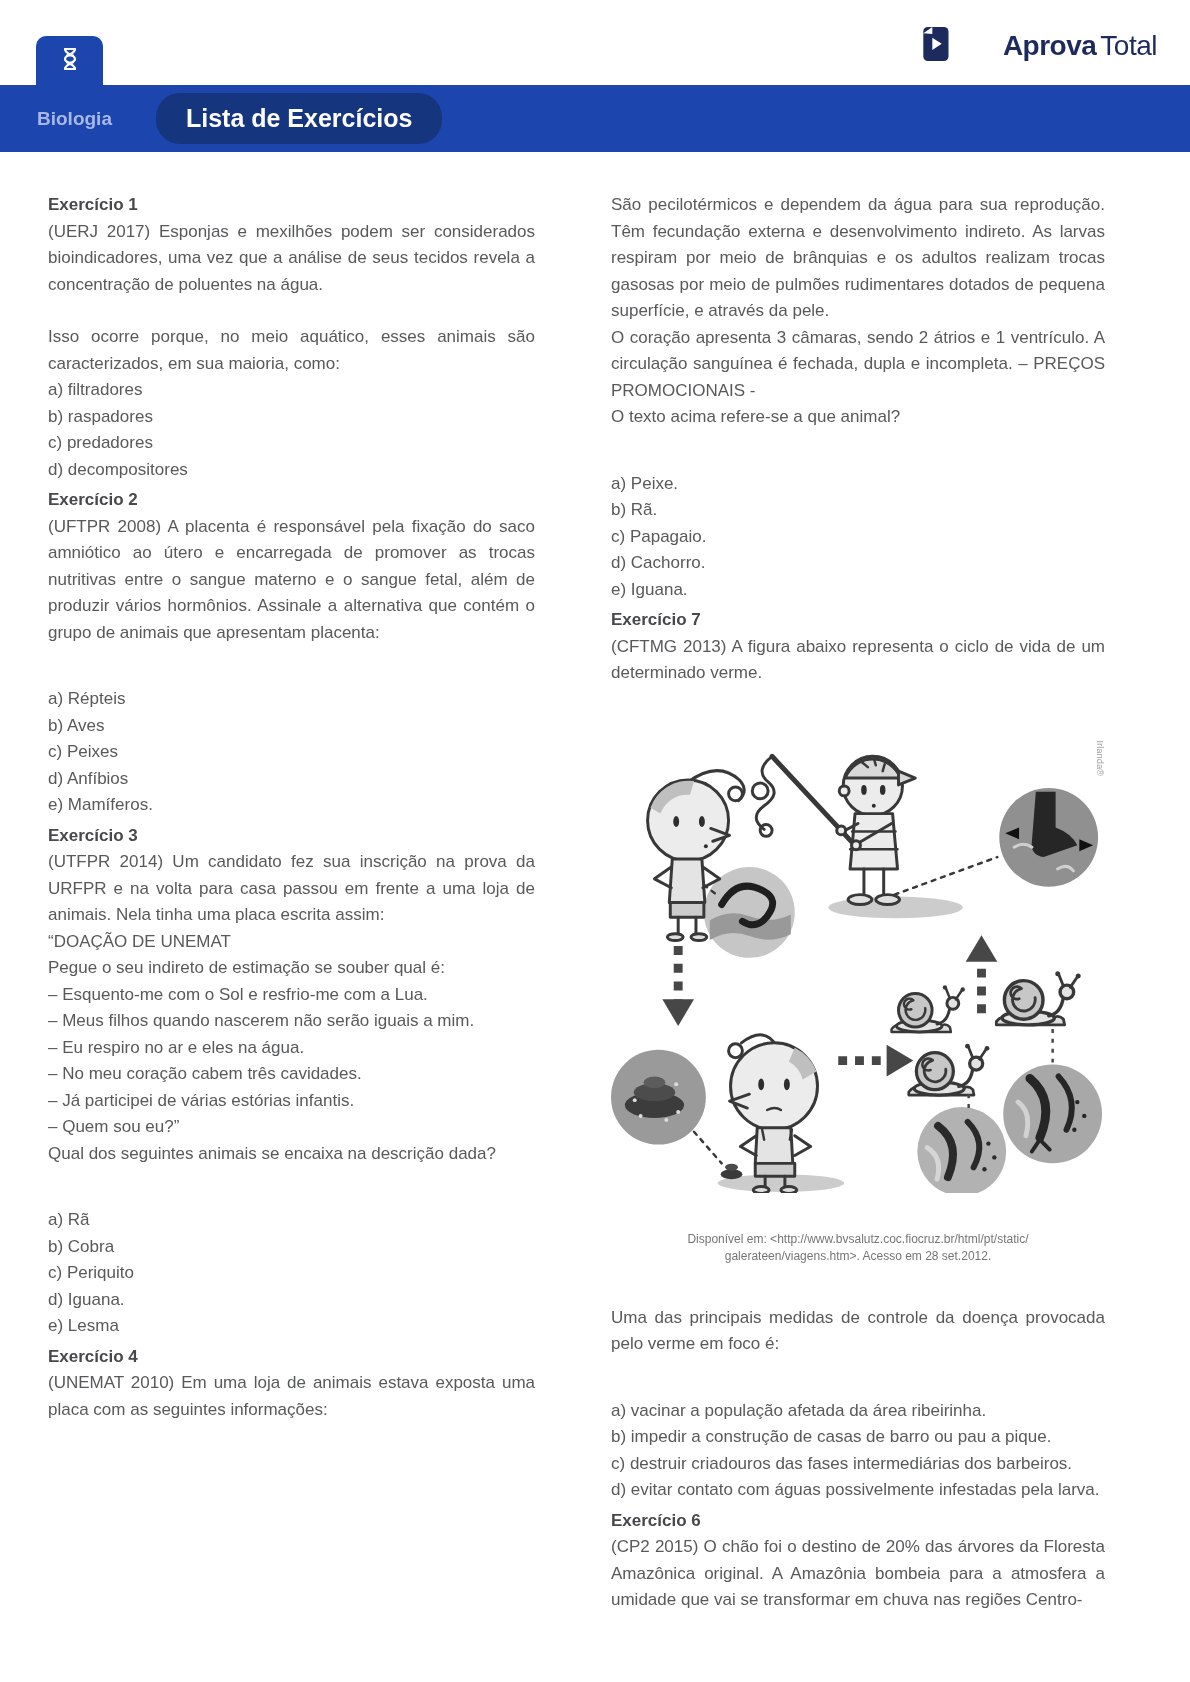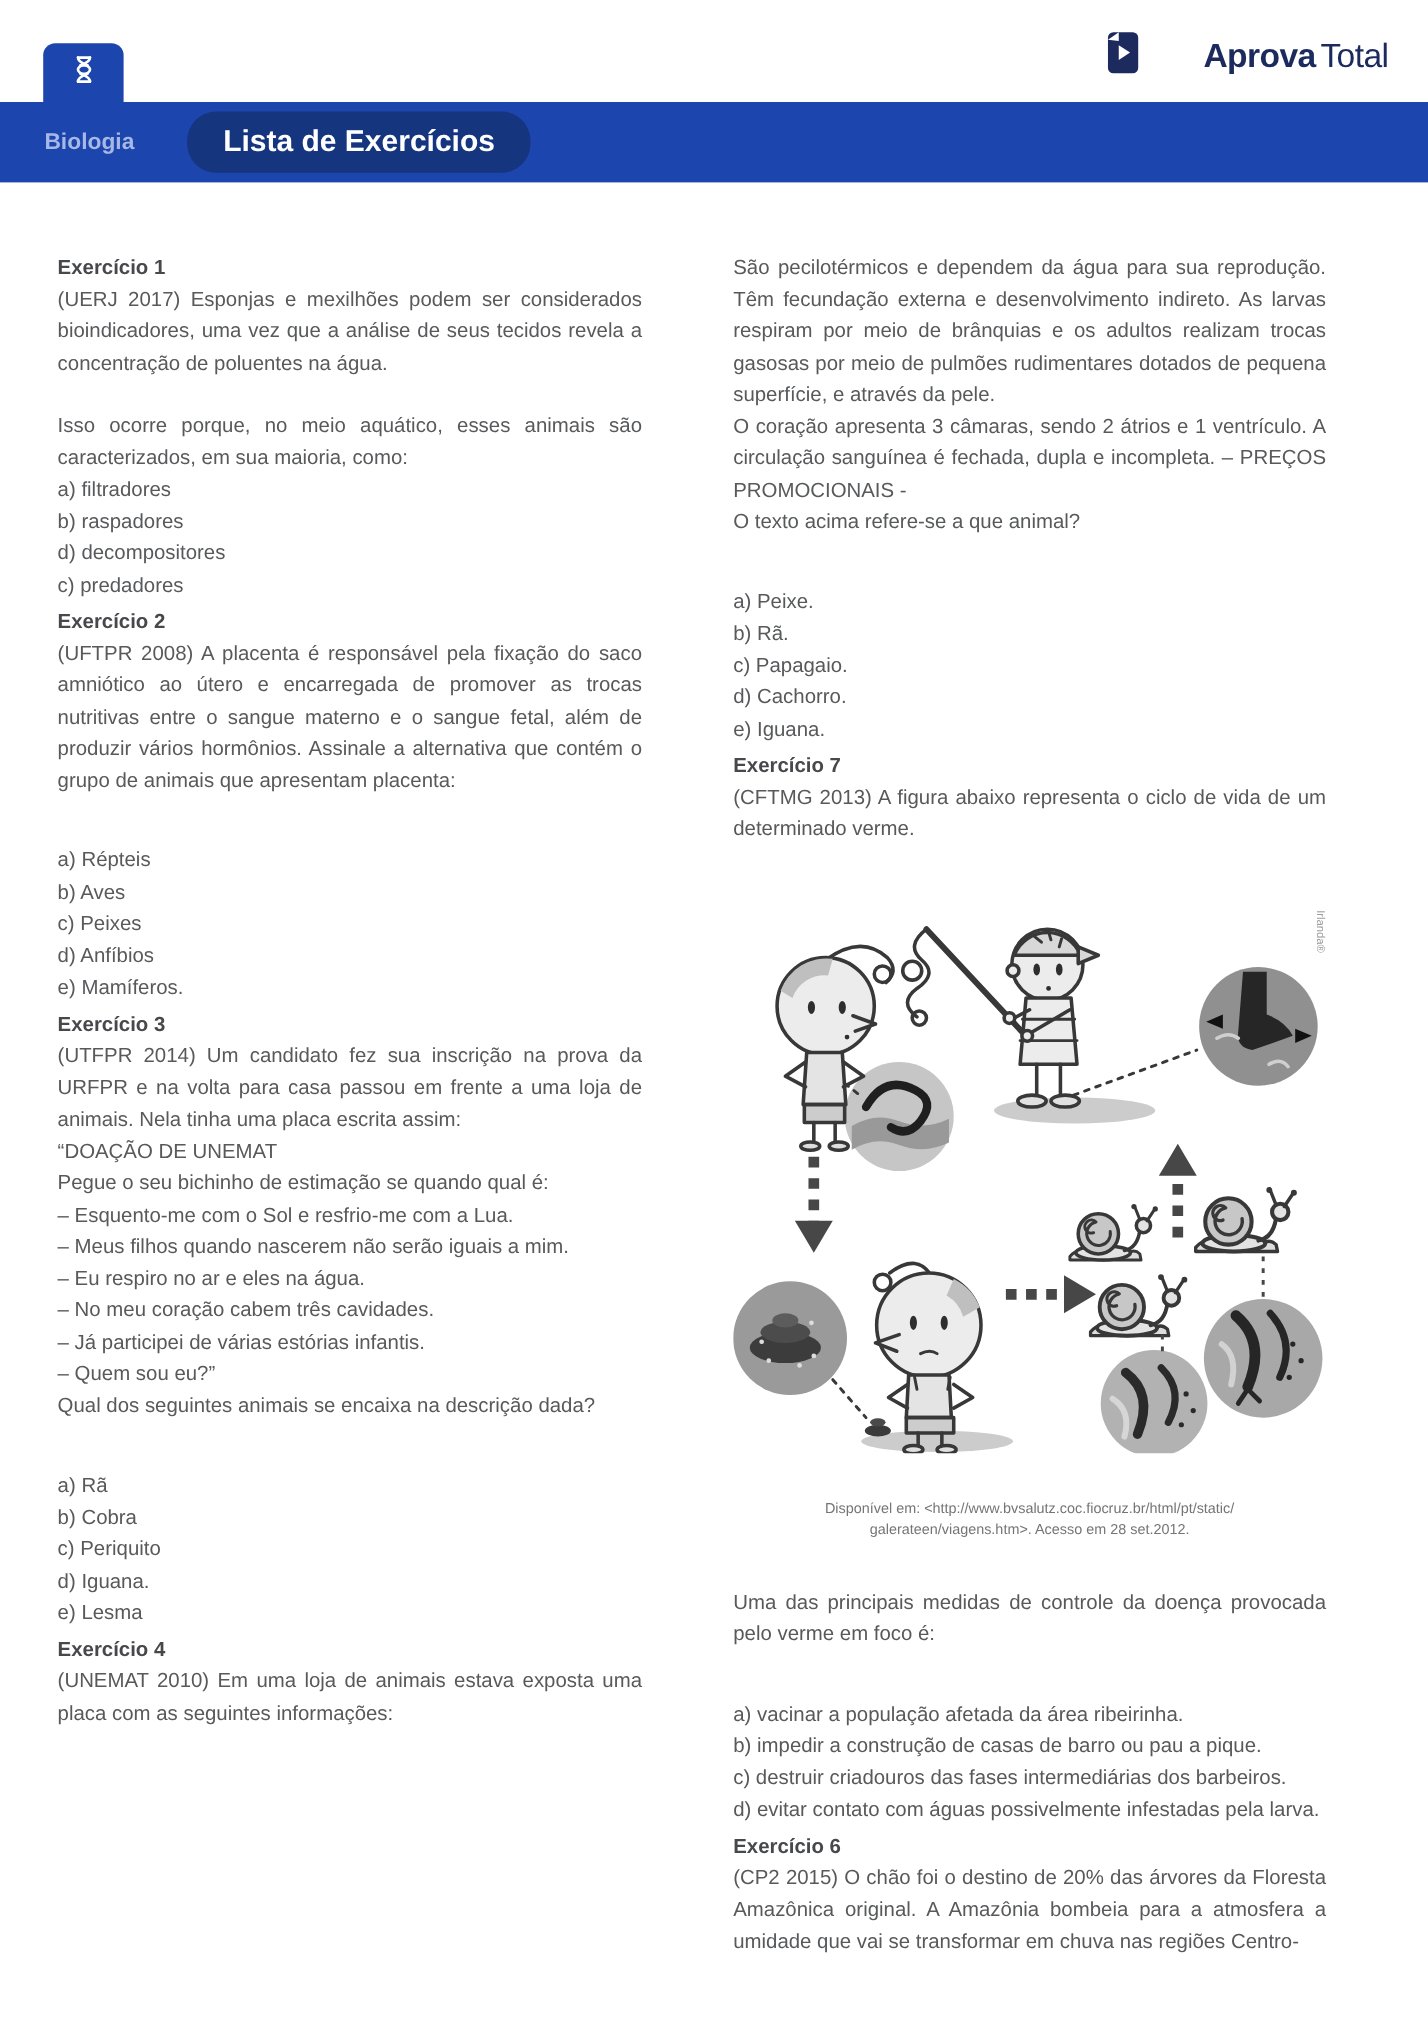--- a/index.html
+++ b/index.html
@@ -17,21 +17,21 @@
   .logo-text b { font-weight:700; }
   .logo-text span.light { font-weight:400; margin-left:4px; }
 
   .banner { position:relative; width:100%; height:67px; background:#1c45ad;
             display:flex; align-items:center; }
   .banner .subject { margin-left:37px; font-size:19px; font-weight:700; color:#a7b8e6; }
   .banner .pill { margin-left:44px; background:#16357f; color:#ffffff; font-weight:700;
                   font-size:25px; padding:11px 30px; border-radius:24px; }
 
   
-  .content { display:flex; padding:58px 0 0 48px; }
+  .content { display:flex; padding:40px 0 0 48px; }
   .col { font-size:17px; line-height:26.5px; }
   .col-left  { width:487px; margin-right:76px; }
   .col-right { width:494px; }
 
   .ex-heading { font-weight:700; color:#47484b; margin-top:4px; }
   .ex-heading:first-child { margin-top:0; }
   .para { text-align:justify; }
   .stmt-line, .option-line { text-align:left; }
 
   
@@ -71,34 +71,34 @@
 </div>
 
 <div class="content">
   <div class="col col-left">
       <div class="ex-heading">Exercício 1</div>
       <div class="para">(UERJ 2017) Esponjas e mexilhões podem ser considerados bioindicadores, uma vez que a análise de seus tecidos revela a concentração de poluentes na água.</div>
       <div class="spacer" style="height: 26px;"></div>
       <div class="para">Isso ocorre porque, no meio aquático, esses animais são caracterizados, em sua maioria, como:</div>
       <div class="option-line">a) filtradores</div>
       <div class="option-line">b) raspadores</div>
+      <div class="option-line">c) predadores</div>
       <div class="option-line">d) decompositores</div>
-      <div class="option-line">c) predadores</div>
       <div class="ex-heading">Exercício 2</div>
       <div class="para">(UFTPR 2008) A placenta é responsável pela fixação do saco amniótico ao útero e encarregada de promover as trocas nutritivas entre o sangue materno e o sangue fetal, além de produzir vários hormônios. Assinale a alternativa que contém o grupo de animais que apresentam placenta:</div>
       <div class="spacer" style="height: 40px;"></div>
       <div class="option-line">a) Répteis</div>
       <div class="option-line">b) Aves</div>
       <div class="option-line">c) Peixes</div>
       <div class="option-line">d) Anfíbios</div>
       <div class="option-line">e) Mamíferos.</div>
       <div class="ex-heading">Exercício 3</div>
       <div class="para">(UTFPR 2014) Um candidato fez sua inscrição na prova da URFPR e na volta para casa passou em frente a uma loja de animais. Nela tinha uma placa escrita assim:</div>
       <div class="stmt-line">“DOAÇÃO DE UNEMAT</div>
-      <div class="stmt-line">Pegue o seu bichinho de estimação se quando qual é:</div>
+      <div class="stmt-line">Pegue o seu indireto de estimação se souber qual é:</div>
       <div class="stmt-line">– Esquento-me com o Sol e resfrio-me com a Lua.</div>
       <div class="stmt-line">– Meus filhos quando nascerem não serão iguais a mim.</div>
       <div class="stmt-line">– Eu respiro no ar e eles na água.</div>
       <div class="stmt-line">– No meu coração cabem três cavidades.</div>
       <div class="stmt-line">– Já participei de várias estórias infantis.</div>
       <div class="stmt-line">– Quem sou eu?”</div>
       <div class="stmt-line">Qual dos seguintes animais se encaixa na descrição dada?</div>
       <div class="spacer" style="height: 40px;"></div>
       <div class="option-line">a) Rã</div>
       <div class="option-line">b) Cobra</div>

